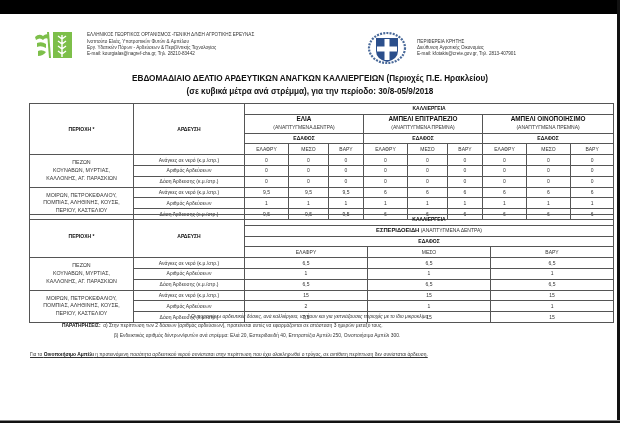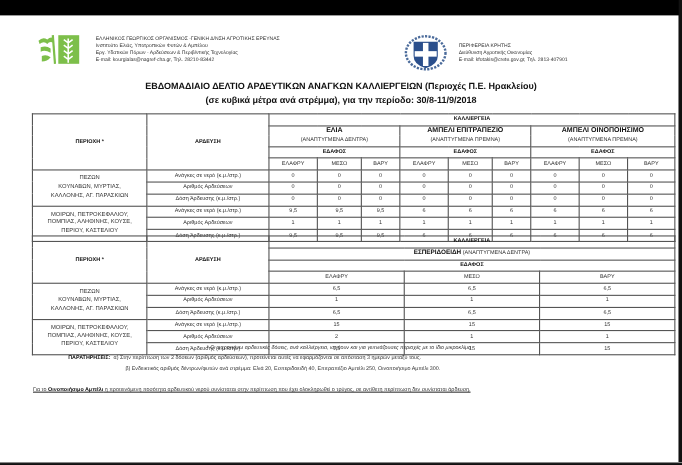--- a/index.html
+++ b/index.html
@@ -72,21 +72,21 @@
       </svg>
     </div>
     <div class="txt">
       <div>ΠΕΡΙΦΕΡΕΙΑ ΚΡΗΤΗΣ</div>
       <div>Διεύθυνση Αγροτικής Οικονομίας</div>
       <div>E-mail: kfotakis@crete.gov.gr, Τηλ. 2813-407901</div>
     </div>
   </div>
 
   <div class="title1">ΕΒΔΟΜΑΔΙΑΙΟ ΔΕΛΤΙΟ ΑΡΔΕΥΤΙΚΩΝ ΑΝΑΓΚΩΝ ΚΑΛΛΙΕΡΓΕΙΩΝ (Περιοχές Π.Ε. Ηρακλείου)</div>
-  <div class="title2">(σε κυβικά μέτρα ανά στρέμμα), για την περίοδο: 30/8-11/9/2018</div>
+  <div class="title2">(σε κυβικά μέτρα ανά στρέμμα), για την περίοδο: 30/8-05/9/2018</div>
 
   <table class="t1">
     <colgroup>
       <col style="width:104px">
         <col style="width:111px">
       <col style="width:44px">
         <col style="width:40px">
         <col style="width:35px">
       <col style="width:44px">
         <col style="width:40px">

